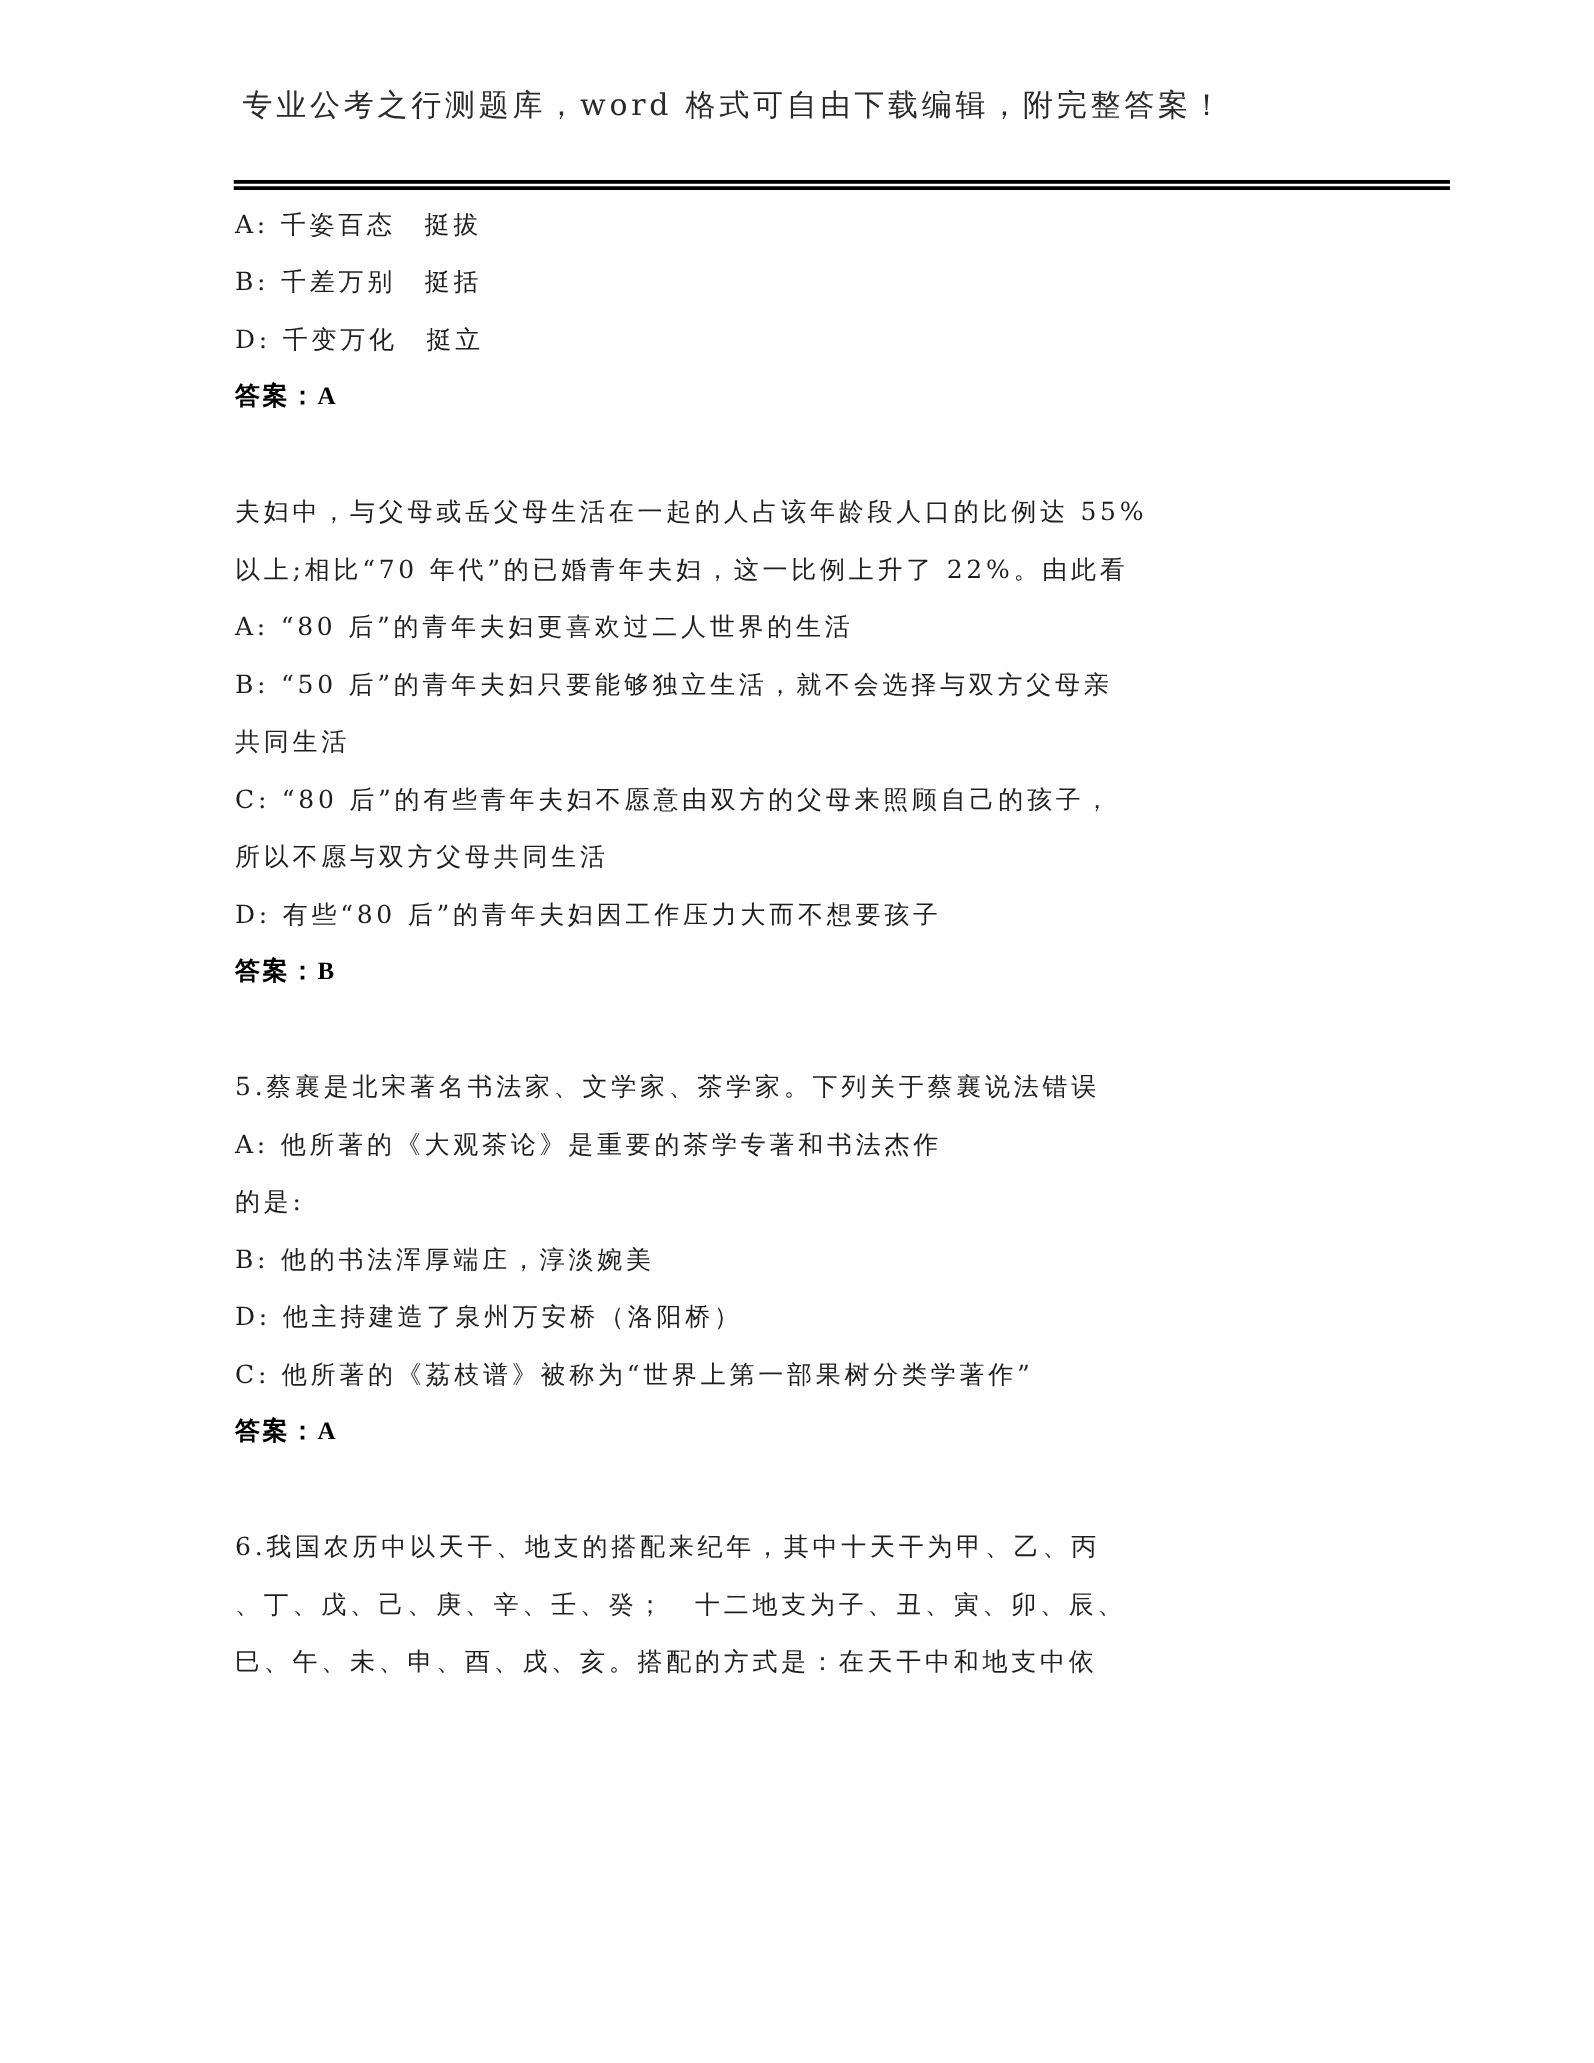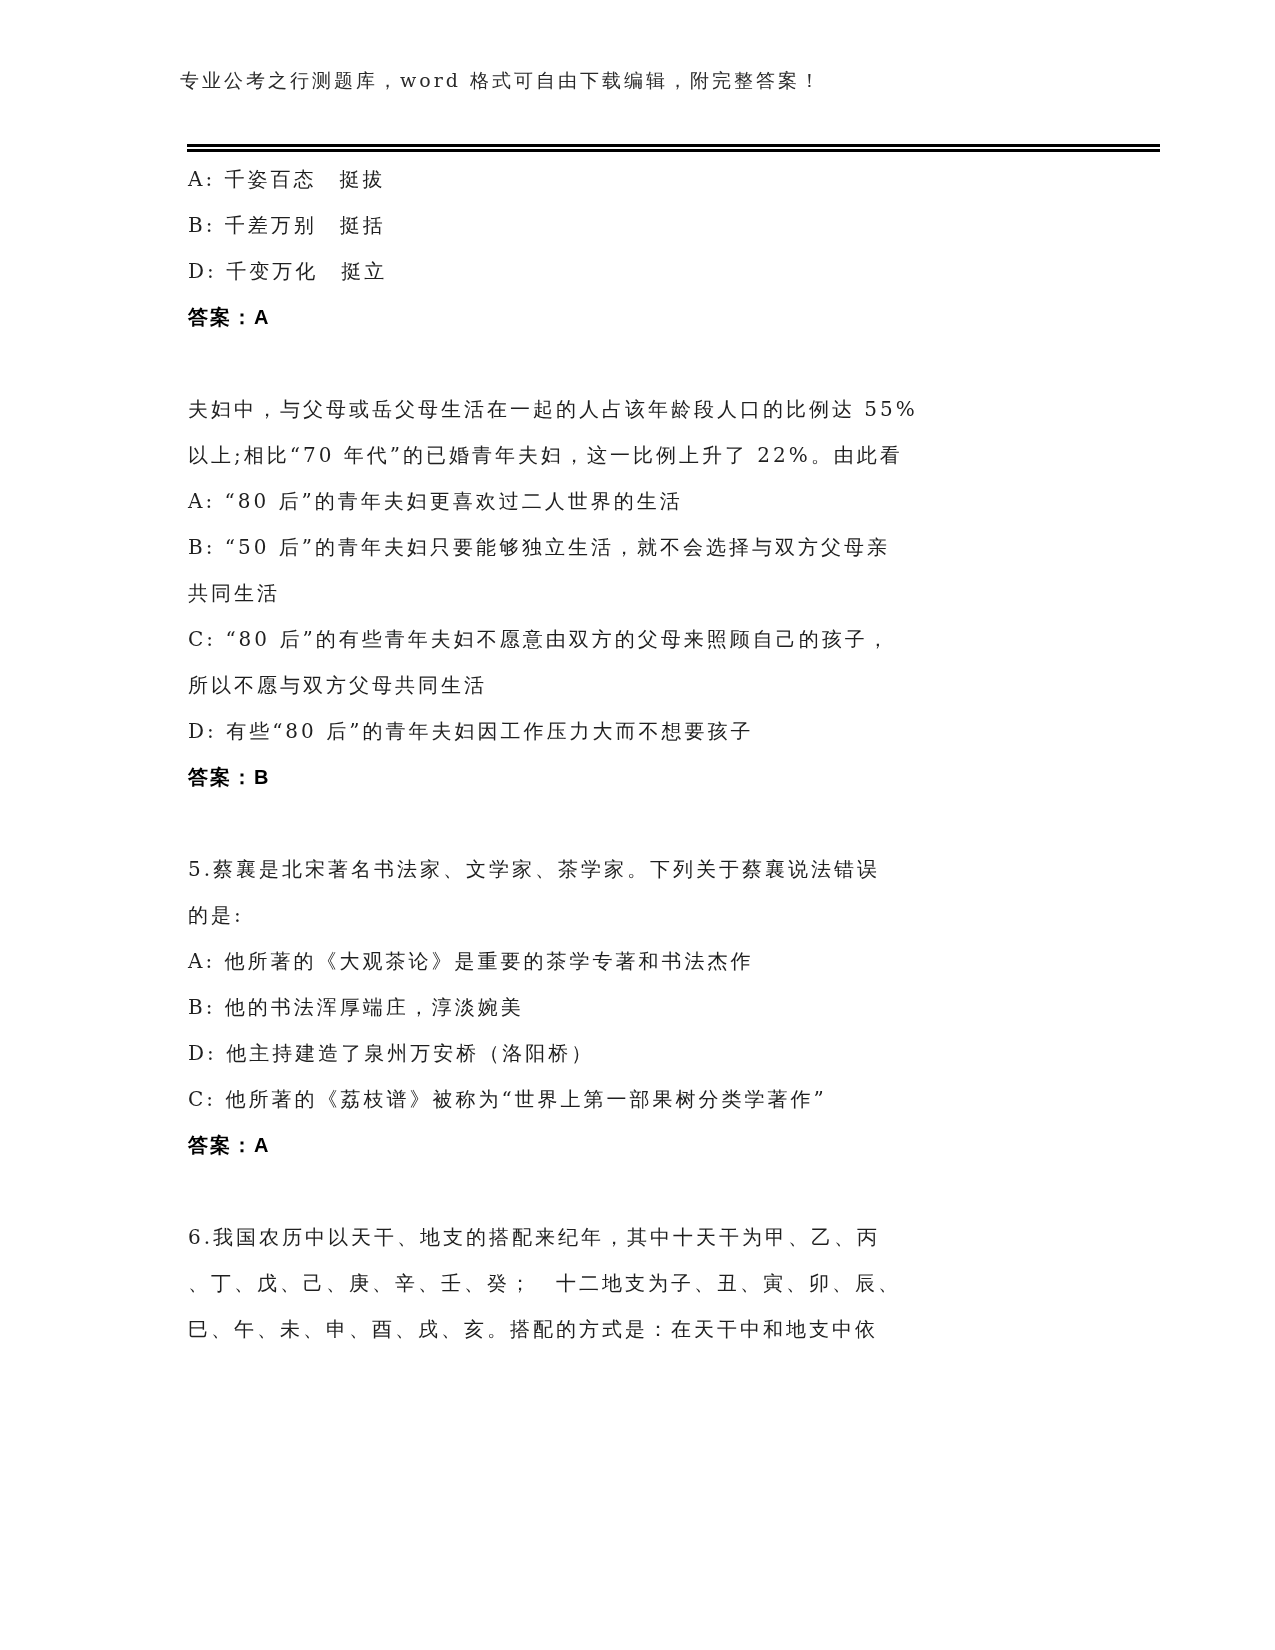--- a/index.html
+++ b/index.html
@@ -11,24 +11,24 @@
     position: relative;
     width: 1275px;
     height: 1650px;
     background: #ffffff;
     overflow: hidden;
     font-family: "DejaVu Serif", "Liberation Serif", serif;
     color: #1f1f1f;
   }
   .page-header {
     position: absolute;
-    left: 180px;
+    left: 194px;
     top: 68px;
     width: 980px;
-    font-size: 19px;
+    font-size: 24px;
     letter-spacing: 3px;
     white-space: pre;
     color: #2a2a2a;
   }
   .header-rule {
     position: absolute;
     left: 187px;
     top: 144px;
     width: 973px;
     height: 2px;
@@ -45,21 +45,21 @@
     margin-bottom: 46px; 
   }
   .line {
     height: 46px;
     line-height: 46px;
     font-size: 20px;
     letter-spacing: 3px;
     white-space: pre;
   }
   .line.answer {
-    font-family: Liberation Sans, sans-serif;
+    font-family: Liberation Serif, serif;
     font-weight: bold;
     color: #000000;
     letter-spacing: 2px;
   }
 </style>
 </head>
 <body>
 
 <div class="page">
   <div class="page-header">专业公考之行测题库，word 格式可自由下载编辑，附完整答案！</div>
@@ -77,22 +77,22 @@
         <div class="line option">A: “80 后”的青年夫妇更喜欢过二人世界的生活</div>
         <div class="line option">B: “50 后”的青年夫妇只要能够独立生活，就不会选择与双方父母亲</div>
         <div class="line option-cont">共同生活</div>
         <div class="line option">C: “80 后”的有些青年夫妇不愿意由双方的父母来照顾自己的孩子，</div>
         <div class="line option-cont">所以不愿与双方父母共同生活</div>
         <div class="line option">D: 有些“80 后”的青年夫妇因工作压力大而不想要孩子</div>
         <div class="line answer">答案：B</div>
       </div>
       <div class="question">
         <div class="line stem">5.蔡襄是北宋著名书法家、文学家、茶学家。下列关于蔡襄说法错误</div>
+        <div class="line option">A: 他所著的《大观茶论》是重要的茶学专著和书法杰作</div>
         <div class="line stem">的是:</div>
-        <div class="line option">A: 他所著的《大观茶论》是重要的茶学专著和书法杰作</div>
         <div class="line option">B: 他的书法浑厚端庄，淳淡婉美</div>
         <div class="line option">D: 他主持建造了泉州万安桥（洛阳桥）</div>
         <div class="line option">C: 他所著的《荔枝谱》被称为“世界上第一部果树分类学著作”</div>
         <div class="line answer">答案：A</div>
       </div>
       <div class="question">
         <div class="line stem">6.我国农历中以天干、地支的搭配来纪年，其中十天干为甲、乙、丙</div>
         <div class="line stem">、丁、戊、己、庚、辛、壬、癸；　十二地支为子、丑、寅、卯、辰、</div>
         <div class="line stem">巳、午、未、申、酉、戌、亥。搭配的方式是：在天干中和地支中依</div>
       </div>

